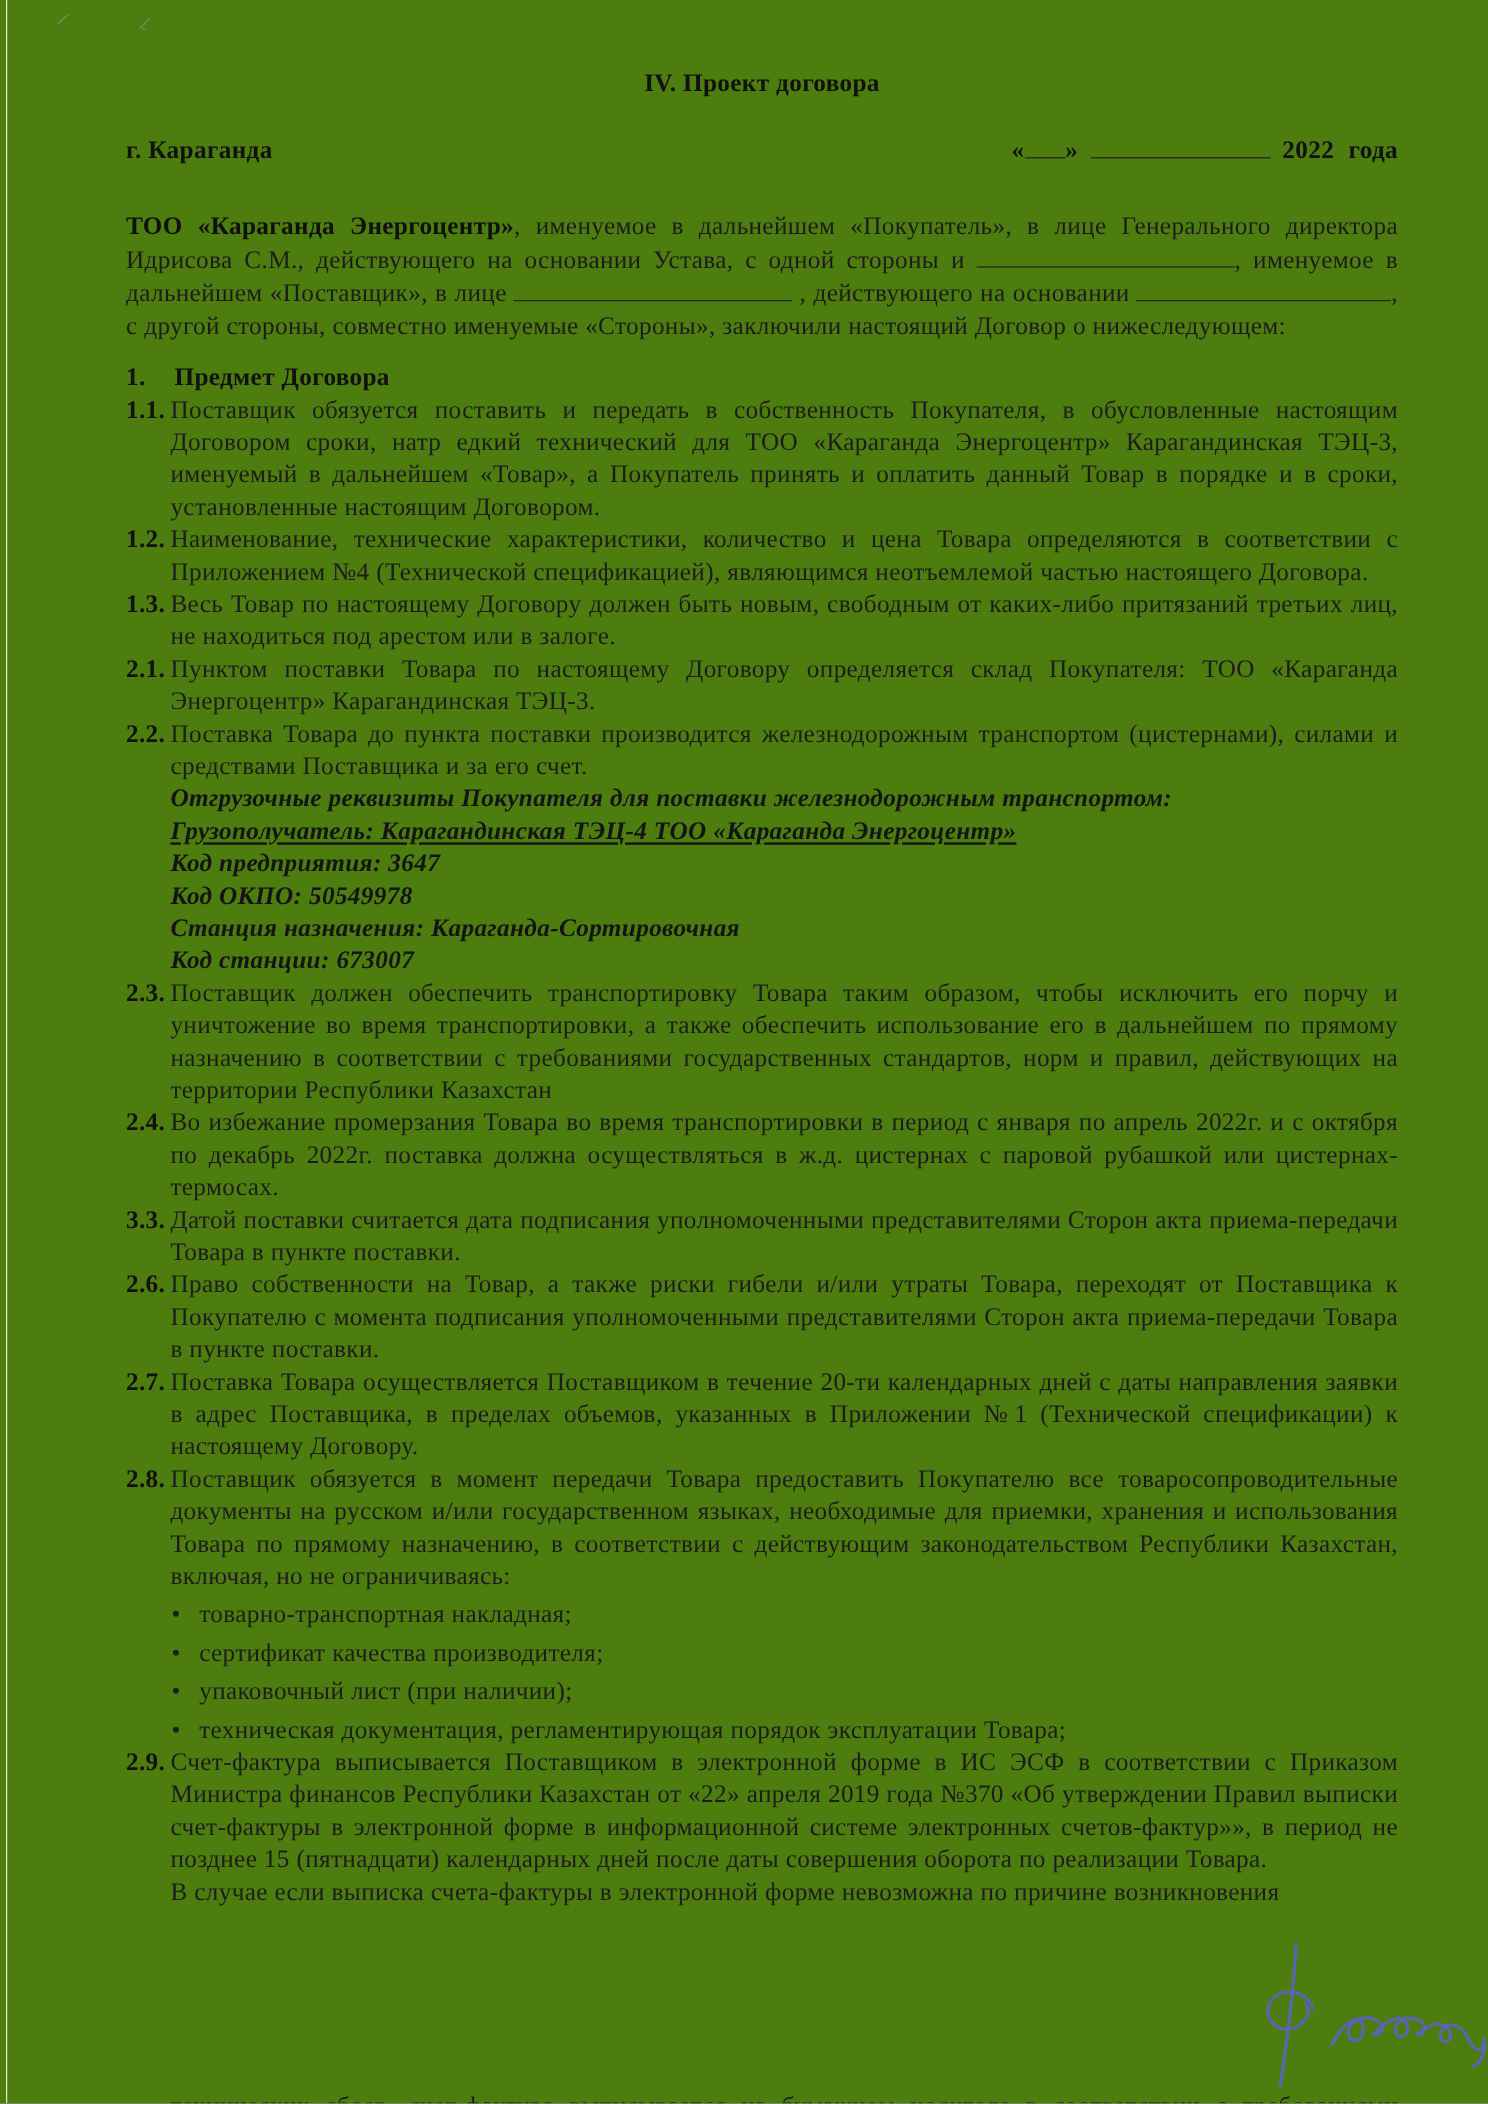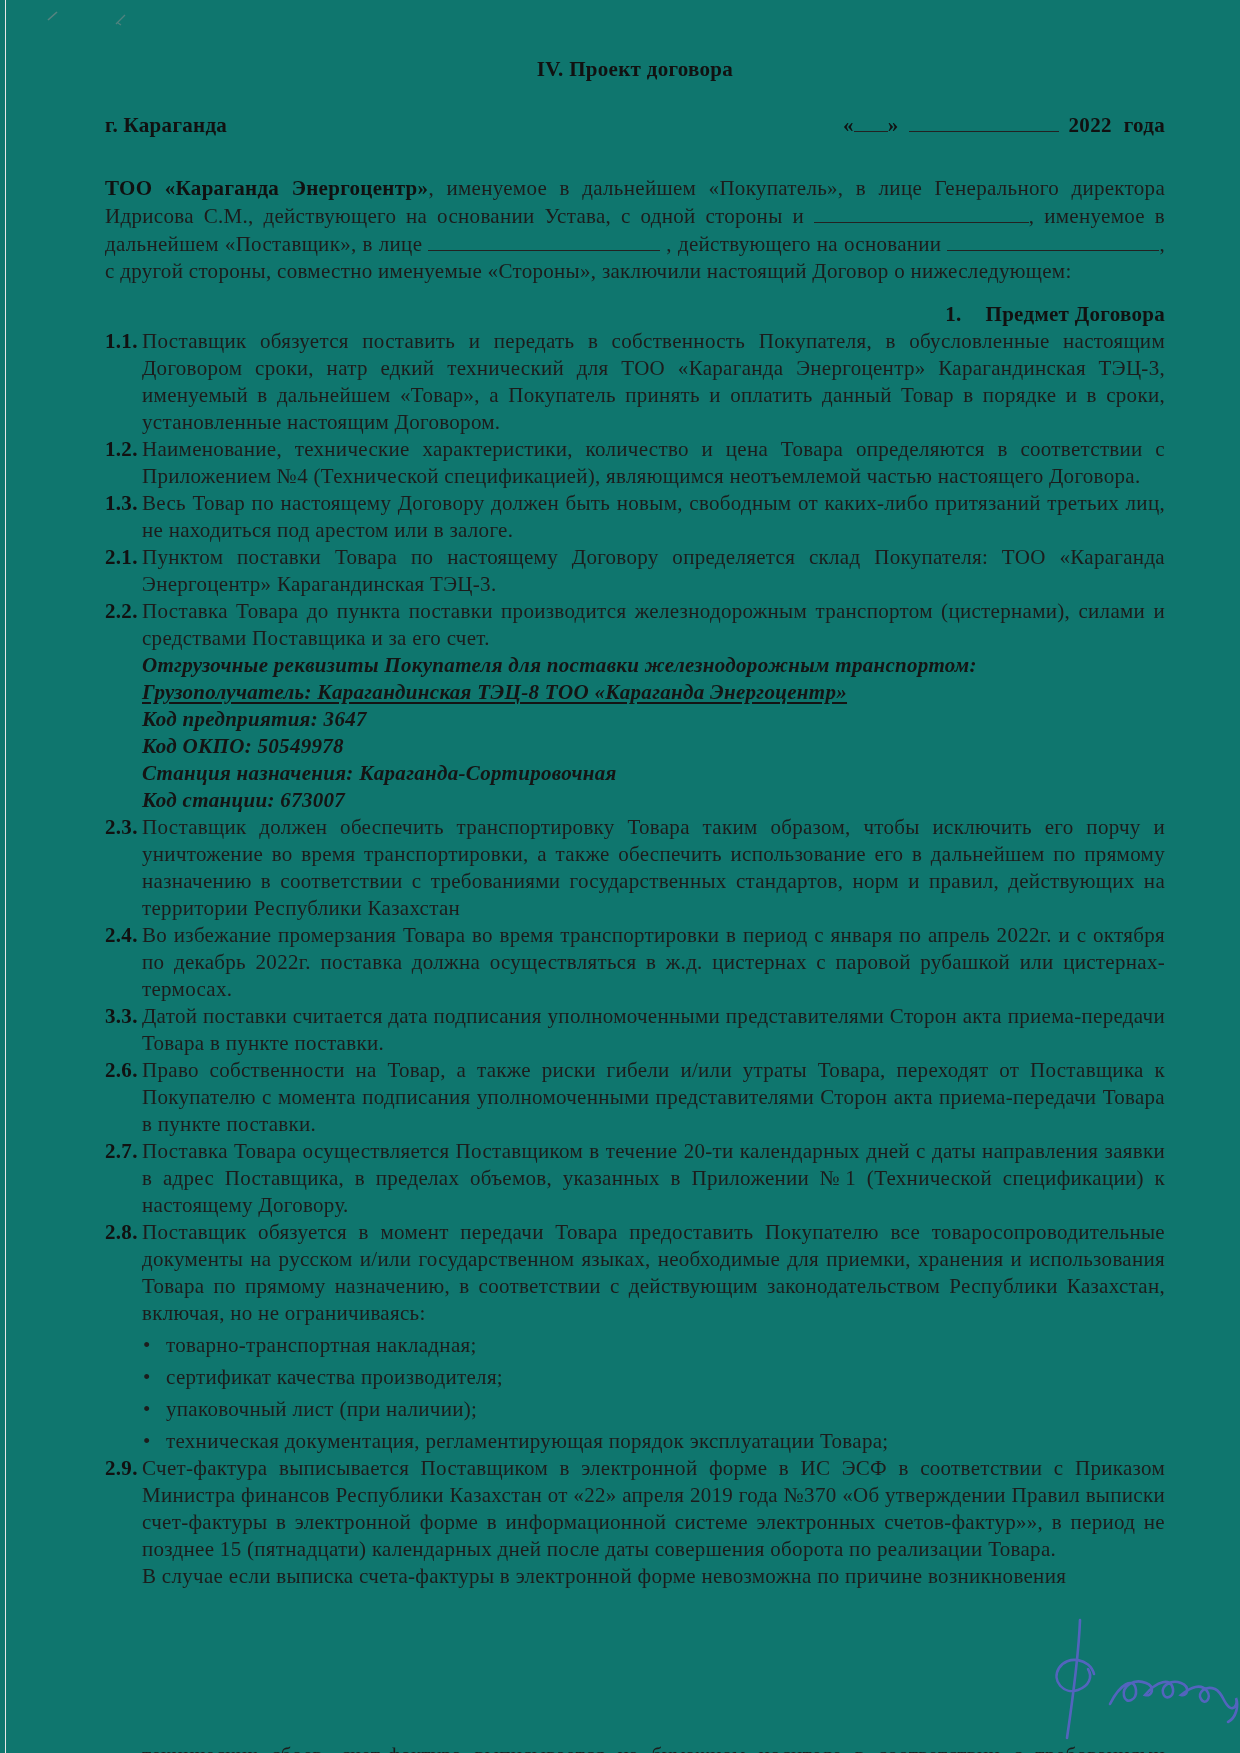--- a/index.html
+++ b/index.html
@@ -1,39 +1,39 @@
 <!DOCTYPE html>
 <html><head>
 <meta charset="utf-8">
 <style>
   html,body{margin:0;padding:0;background:#9a9a9a;}
   .page{
     position:relative;
     width:1240px;height:1753px;
-    background:#0f766e;
+    background:#4d7c0f;
     overflow:hidden;
     font-family:"Liberation Serif","DejaVu Serif",serif;
     font-size:21px;line-height:27px;
     color:#1c1c1c;
     letter-spacing:0.3px;
   }
   .scan-edge{position:absolute;left:5px;top:0;bottom:0;width:1px;background:#e6e6e6;}
   .content{position:absolute;left:105px;top:0;width:1060px;}
   .title{margin-top:56px;text-align:center;font-weight:bold;color:#111;}
   .daterow{display:flex;justify-content:space-between;align-items:baseline;font-weight:bold;margin-top:28px;color:#111;}
   .blank{display:inline-block;border-bottom:1.7px solid #222;height:0.95em;vertical-align:baseline;}
   .b-day{width:34px;}
   .b-month{width:150px;margin-left:10px;margin-right:10px;}
   .b1{width:215px;}
   .b2{width:232px;}
   .b3{width:212px;}
   .date-year{margin-right:12px;}
   .preamble{margin:36px 0 0 0;text-align:justify;}
   .preamble b{color:#101010;}
-  .sec-h{text-align:right;font-weight:bold;color:#111;}
+  .sec-h{text-align:left;font-weight:bold;color:#111;}
   .sec-h .sn{margin-right:24px;}
   .mt-s1{margin-top:16px;}
   .mt-s2{margin-top:13px;}
   .item{position:relative;padding-left:37px;}
   .item > .num{position:absolute;left:0;top:0;font-weight:bold;color:#111;}
   .item p{margin:0;text-align:justify;}
   .req{font-weight:bold;font-style:italic;color:#141414;}
   .req-u{text-decoration:underline;text-underline-offset:3px;}
   .bullets{margin-top:4px;}
   .brow{position:relative;padding-left:24px;margin-top:5px;}
@@ -90,21 +90,21 @@
 
     <div class="item">
       <span class="num">2.1.</span>
       <p>Пунктом поставки Товара по настоящему Договору определяется склад Покупателя: ТОО «Караганда Энергоцентр» Карагандинская ТЭЦ-3.</p>
     </div>
 
     <div class="item">
       <span class="num">2.2.</span>
       <p>Поставка Товара до пункта поставки производится железнодорожным транспортом (цистернами), силами и средствами Поставщика и за его счет.</p>
       <div class="req">Отгрузочные реквизиты Покупателя для поставки железнодорожным транспортом:</div>
-      <div class="req req-u">Грузополучатель: Карагандинская ТЭЦ-8 ТОО «Караганда Энергоцентр»</div>
+      <div class="req req-u">Грузополучатель: Карагандинская ТЭЦ-4 ТОО «Караганда Энергоцентр»</div>
       <div class="req">Код предприятия: 3647</div>
       <div class="req">Код ОКПО: 50549978</div>
       <div class="req">Станция назначения: Караганда-Сортировочная</div>
       <div class="req">Код станции: 673007</div>
     </div>
 
     <div class="item">
       <span class="num">2.3.</span>
       <p>Поставщик должен обеспечить  транспортировку Товара таким образом, чтобы исключить его порчу и уничтожение во время транспортировки, а также обеспечить использование его в дальнейшем по прямому назначению в соответствии с требованиями государственных стандартов, норм и правил, действующих на территории Республики Казахстан</p>
     </div>

